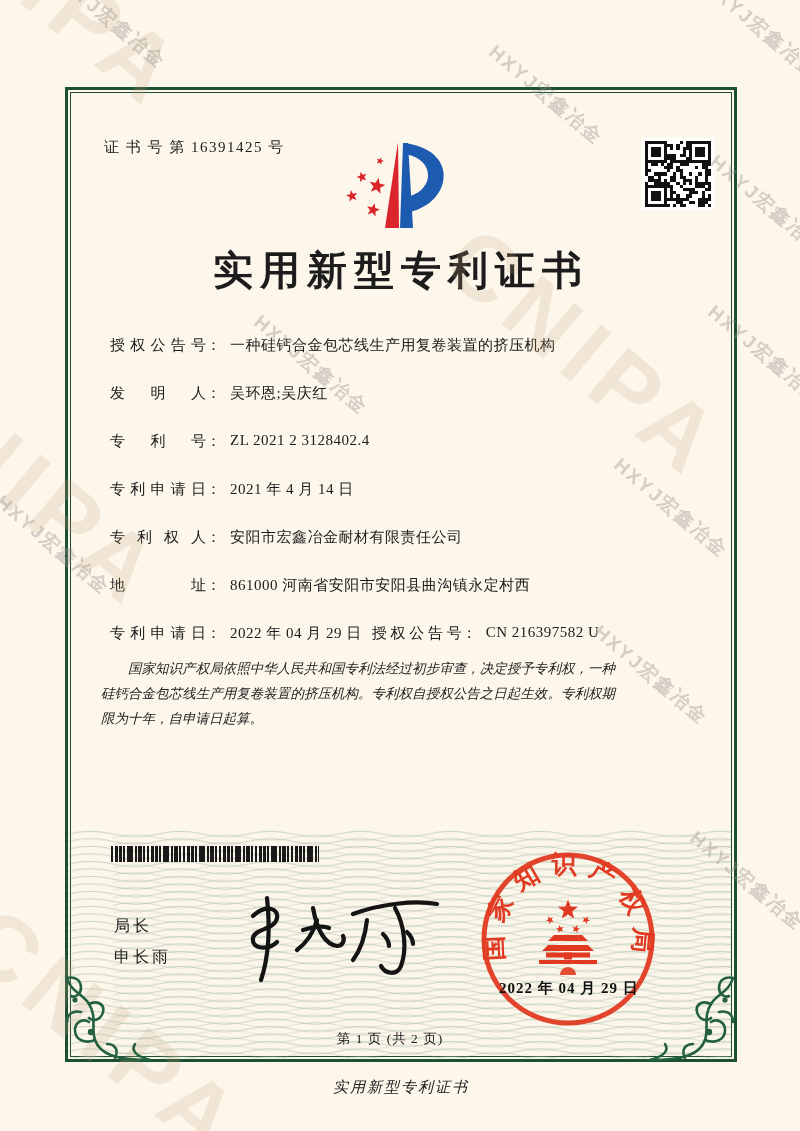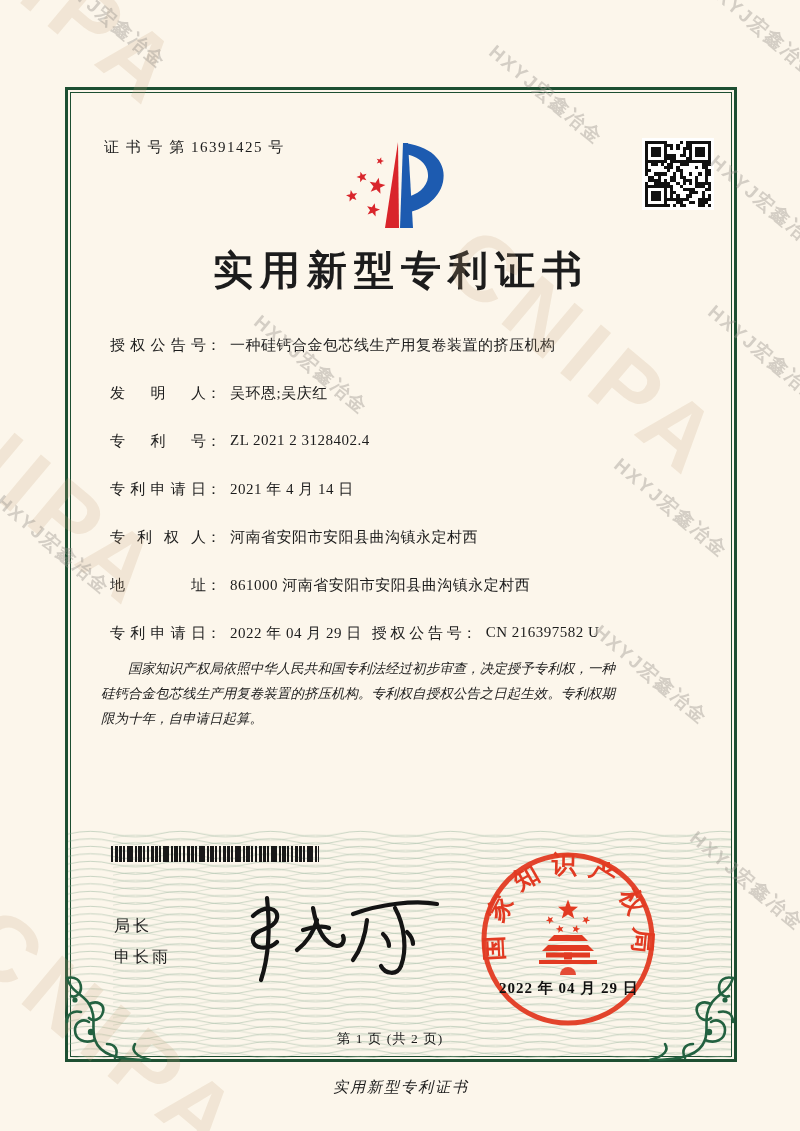--- a/index.html
+++ b/index.html
@@ -394,21 +394,21 @@
   <div class="frow" style="top:384px">
     <span class="flabel" style="width:96px">发明人</span><span class="fcolon">：</span><span class="fvalue">吴环恩;吴庆红</span>
   </div>
   <div class="frow" style="top:432px">
     <span class="flabel" style="width:96px">专利号</span><span class="fcolon">：</span><span class="fvalue">ZL 2021 2 3128402.4</span>
   </div>
   <div class="frow" style="top:480px">
     <span class="flabel" style="width:96px">专利申请日</span><span class="fcolon">：</span><span class="fvalue">2021 年 4 月 14 日</span>
   </div>
   <div class="frow" style="top:528px">
-    <span class="flabel" style="width:96px">专利权人</span><span class="fcolon">：</span><span class="fvalue">河南省安阳市安阳县曲沟镇永定村西</span>
+    <span class="flabel" style="width:96px">专利权人</span><span class="fcolon">：</span><span class="fvalue">安阳市宏鑫冶金耐材有限责任公司</span>
   </div>
   <div class="frow" style="top:576px">
     <span class="flabel" style="width:96px">地址</span><span class="fcolon">：</span><span class="fvalue">861000  河南省安阳市安阳县曲沟镇永定村西</span>
   </div>
   <div class="frow" style="top:624px">
     <span class="flabel" style="width:96px">专利申请日</span><span class="fcolon">：</span><span class="fvalue">2022 年 04 月 29 日</span><span class="fpair2"><span class="flabel" style="width:90px">授权公告号</span><span class="fcolon">：</span><span class="fvalue">CN 216397582 U</span></span>
   </div>
 
   <div class="paras">
     <p>国家知识产权局依照中华人民共和国专利法经过初步审查，决定授予专利权，一种硅钙合金包芯线生产用复卷装置的挤压机构。专利权自授权公告之日起生效。专利权期限为十年，自申请日起算。</p>

